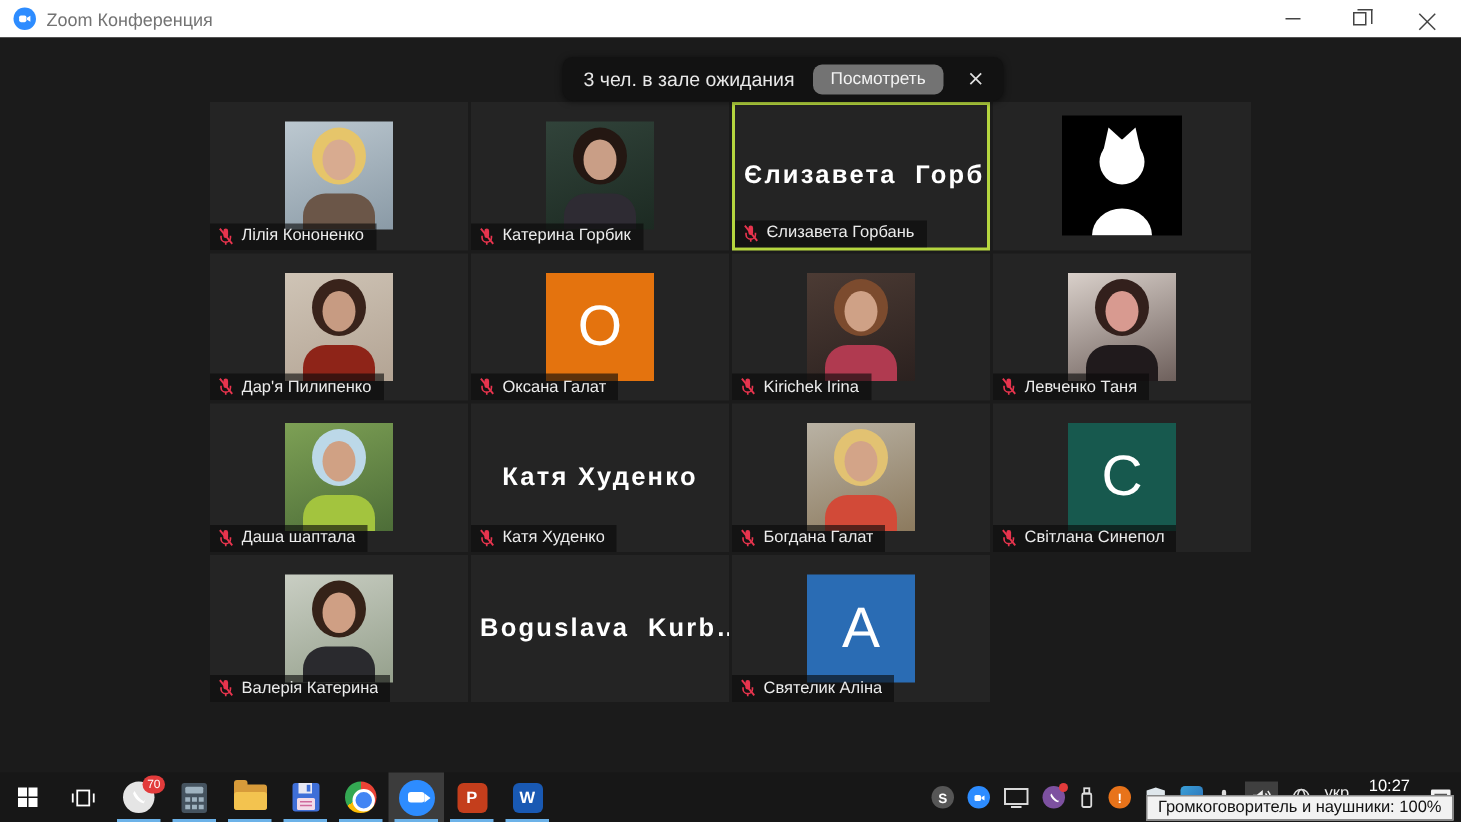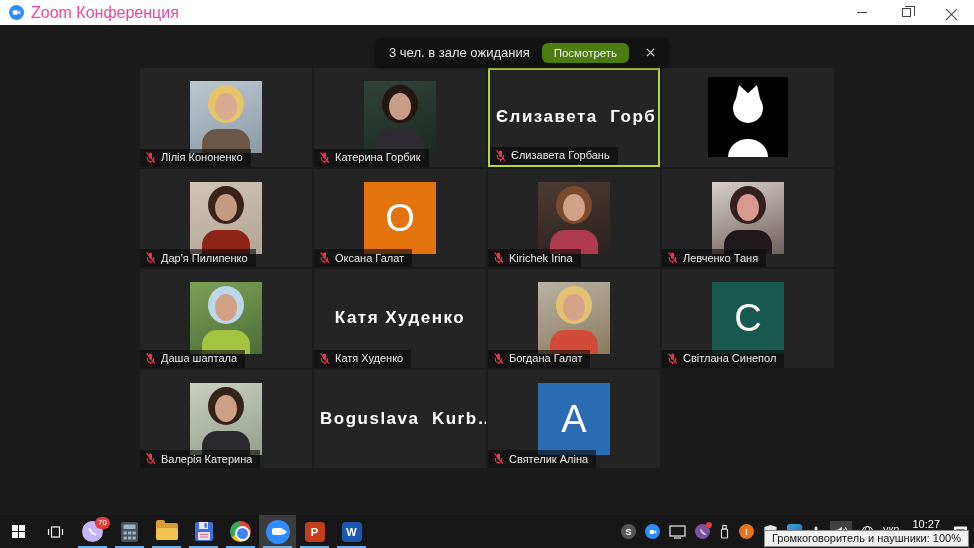--- a/index.html
+++ b/index.html
@@ -14,21 +14,21 @@
   .titlebar {
     height: 25px; background: #ffffff;
     display: flex; align-items: center; padding-left: 9px; gap: 7px;
   }
   .zoom-logo {
     width: 15px; height: 15px; border-radius: 50%;
     background: #2d8cff; display: flex; align-items: center; justify-content: center;
     flex: 0 0 auto;
   }
   .zoom-logo svg { width: 9px; height: 9px; }
-  .title-text { font-size: 16px; color: #ec4899; }
+  .title-text { font-size: 12px; color: #737373; }
   .win-controls { margin-left: auto; display: flex; height: 100%; }
   .win-btn { width: 45px; height: 100%; display: flex; align-items: center; justify-content: center; cursor: default; }
   .glyph-min { width: 10px; height: 1px; background: #444; }
   .glyph-restore { width: 9px; height: 9px; border: 1px solid #444; position: relative; }
   .glyph-restore::before { content:""; position:absolute; left:2px; top:-3px; width:9px; height:9px; border:1px solid #444; border-left:none; border-bottom:none; }
   .glyph-close { position: relative; width: 11px; height: 11px; }
   .glyph-close::before,.glyph-close::after { content:""; position:absolute; left:5px; top:0; width:1px; height:15px; background:#444; transform-origin:center; }
   .glyph-close::before { transform: rotate(45deg); }
   .glyph-close::after { transform: rotate(-45deg); }
 
@@ -36,21 +36,21 @@
   .main { position: relative; height: 490px; background: #1b1b1b; }
 
   .banner {
     position: absolute; top: 13px; left: 375px; height: 29px; z-index: 6;
     background: #121212; border-radius: 7px;
     display: flex; align-items: center; padding: 0 10px 0 14px; gap: 12px;
     box-shadow: 0 1px 4px rgba(0,0,0,.5);
   }
   .banner-text { color: #e8e8e8; font-size: 13px; white-space: nowrap; }
   .banner-btn {
-    background: #4d7c0f; color: #f2f2f2; font-size: 11.5px;
+    background: #737373; color: #f2f2f2; font-size: 11.5px;
     padding: 4px 12px; border-radius: 6px; white-space: nowrap; cursor: default;
   }
   .banner-close { width: 18px; height: 18px; display:flex; align-items:center; justify-content:center; }
   .banner-close svg { width: 9px; height: 9px; }
 
   .grid {
     position: absolute; left: 140px; top: 43px; width: 694px; height: 400px;
     display: grid; grid-template-columns: repeat(4,1fr); grid-template-rows: repeat(4,1fr);
     gap: 2px;
   }
@@ -87,21 +87,21 @@
     background: #171717; display: flex; align-items: stretch; z-index: 20;
   }
   .tb-btn { width: 37px; display: flex; align-items: center; justify-content: center; position: relative; cursor: default; }
   .tb-btn.active-app { background: #3c3c3c; }
   .tb-btn.running::after { content:""; position: absolute; left: 4px; right: 4px; bottom: 0; height: 2px; background: #6cb2e8; }
 
   .start-icon { display: grid; grid-template-columns: 6px 6px; grid-template-rows: 6px 6px; gap: 1.5px; }
   .start-icon span { background: #fff; }
 
   .circle-icon { border-radius: 50%; display: flex; align-items: center; justify-content: center; position: relative; }
-  .viber-app { width: 21px; height: 21px; background: #c4b5fd; }
+  .viber-app { width: 21px; height: 21px; background: #e5e5e5; }
   .badge {
     position: absolute; top: -4px; right: -7px; background: #e23b3b; color: #fff;
     font-size: 8px; line-height: 1; padding: 2px 3px; border-radius: 8px; min-width: 13px; text-align: center;
   }
   .chrome-app {
     width: 21px; height: 21px; border-radius: 50%; position: relative;
     background: conic-gradient(#ea4335 0 33%, #fbbc05 33% 66%, #34a853 66% 100%);
   }
   .chrome-app::after {
     content:""; position: absolute; left: 5px; top: 5px; width: 11px; height: 11px;

